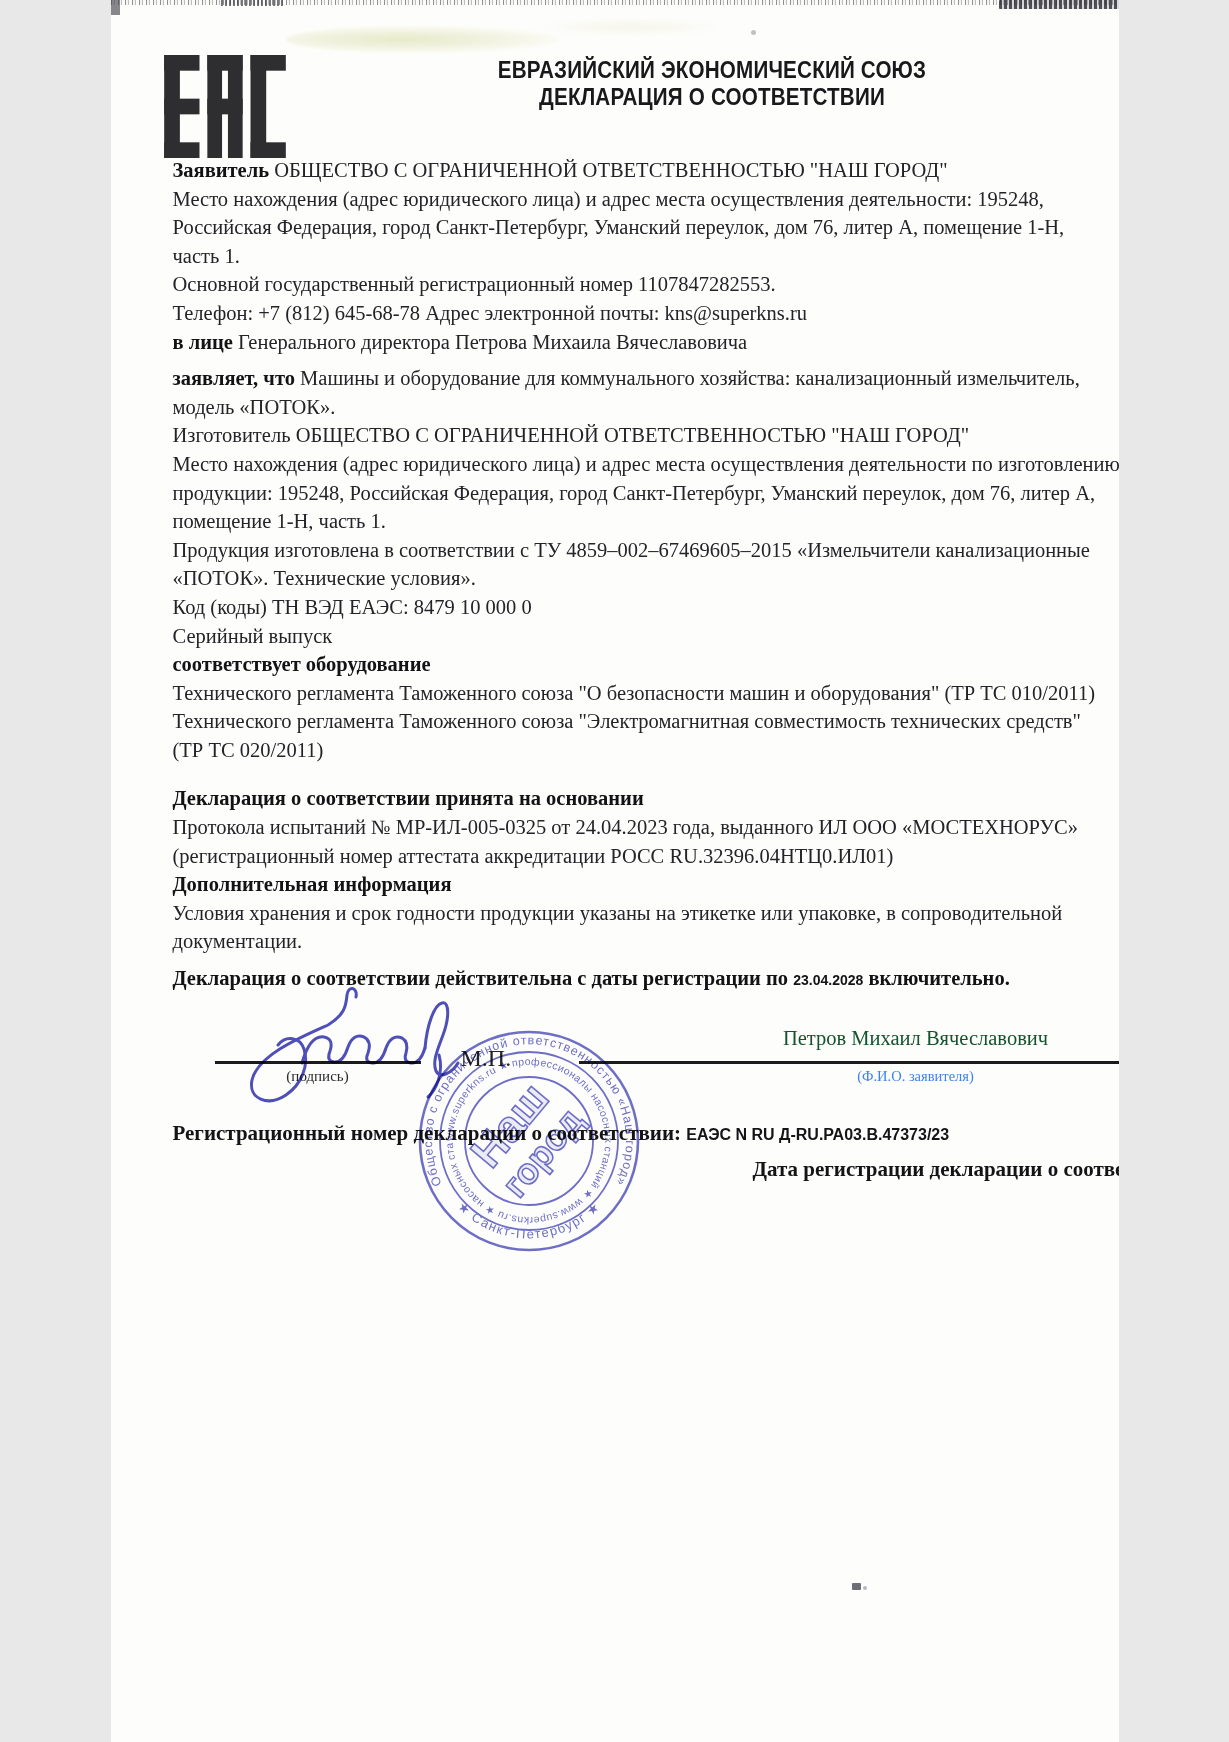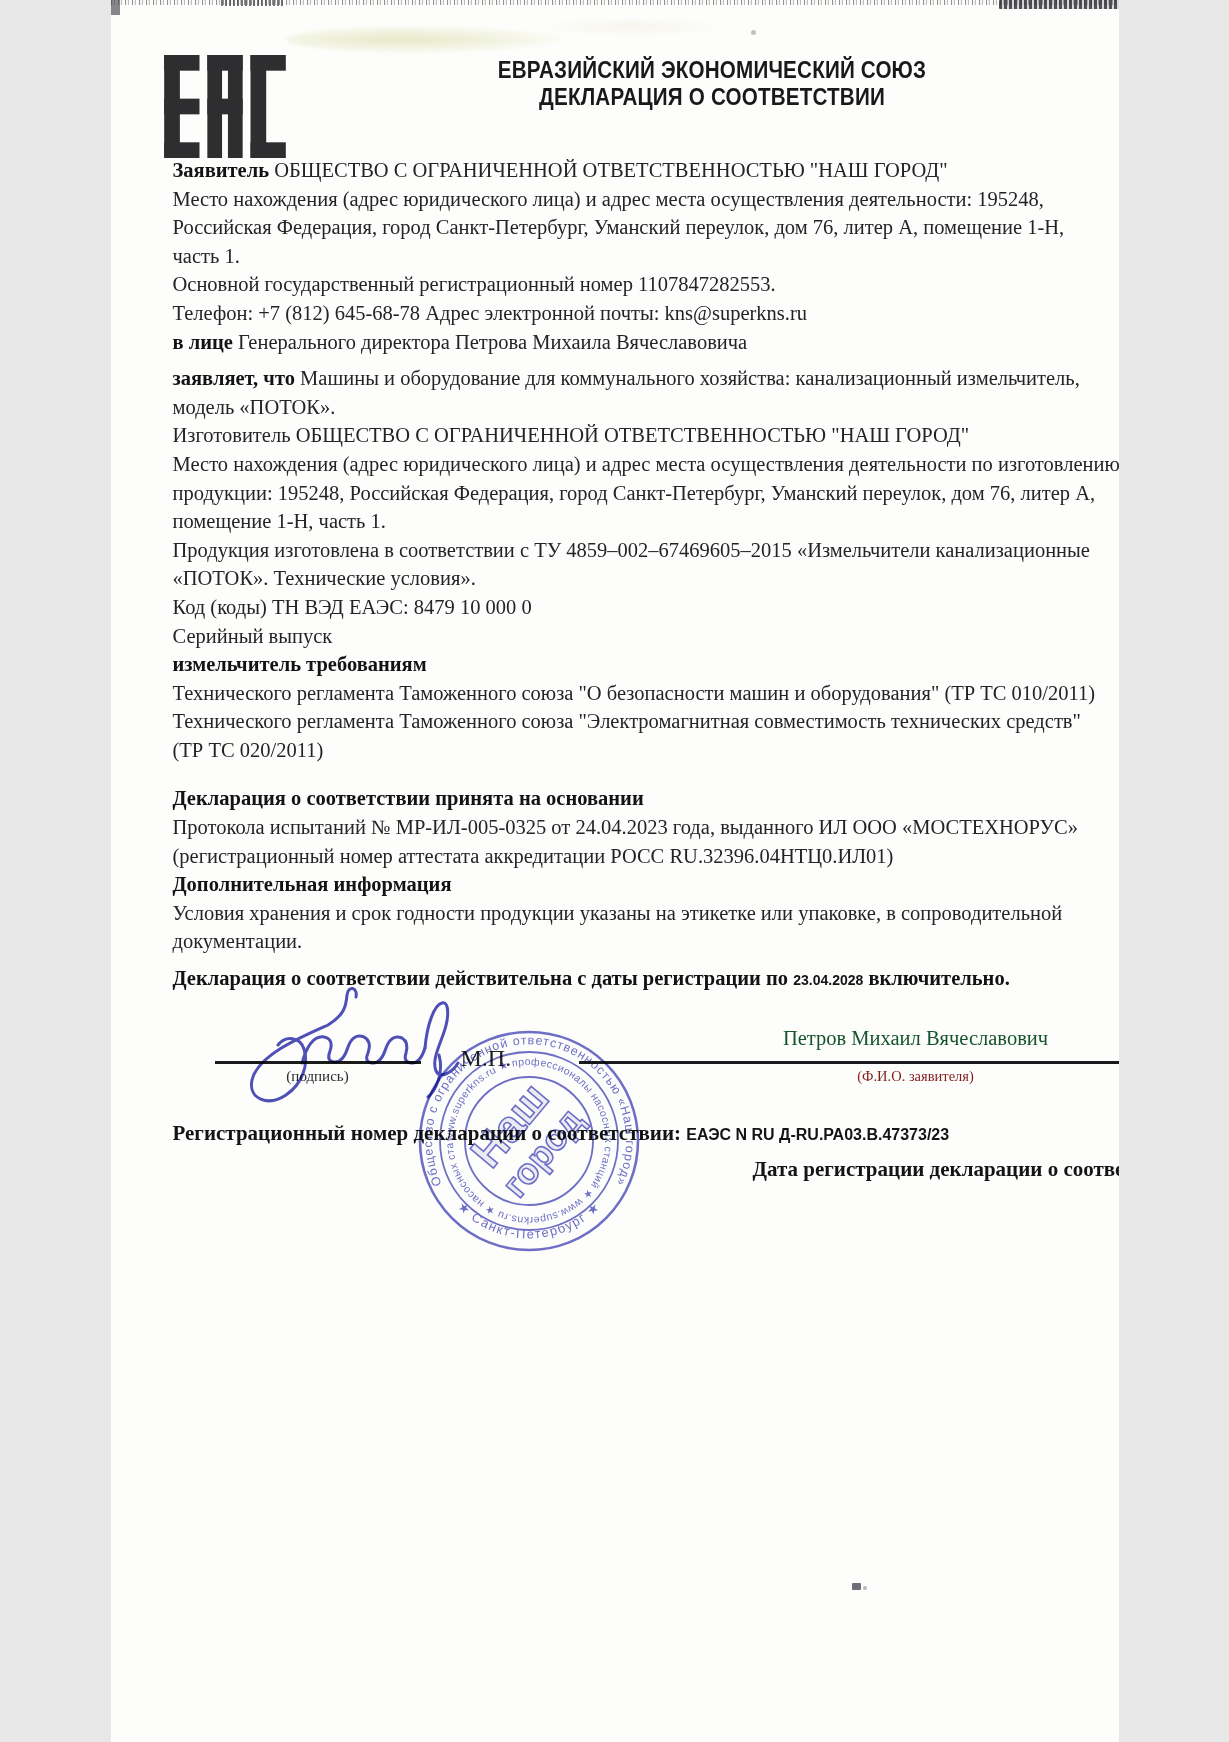--- a/index.html
+++ b/index.html
@@ -35,21 +35,21 @@
   #body-text{left:62px;top:156px;width:1110px;font-size:20.5px;line-height:28.6px;color:#232328;}
   #body-text .tl{white-space:nowrap;}
   #body-text .b{font-weight:bold;color:#131316;}
   #body-text .sans{font-family:"Liberation Sans", sans-serif;font-size:14px;}
   
   .sig-line{background:#1b1b1e;height:3px;}
   #sig-line-left{left:104px;top:1061px;width:206px;}
   #sig-line-right{left:468px;top:1061px;width:680px;}
   #sign-label{left:104px;top:1068px;width:206px;text-align:center;font-size:15px;color:#2a2a2e;}
   #fio-name{left:560px;top:1027px;width:490px;text-align:center;font-size:20.5px;color:#14532d;}
-  #fio-label{left:560px;top:1068px;width:490px;text-align:center;font-size:14.5px;color:#7f1d1d;}
+  #fio-label{left:560px;top:1068px;width:490px;text-align:center;font-size:14.5px;color:#3b82f6;}
   #mp-label{left:350px;top:1045px;font-size:24px;color:#232328;}
   #signature-svg{left:95px;top:985px;width:255px;height:135px;mix-blend-mode:multiply;}
   #stamp-svg{left:296px;top:1019px;width:244px;height:244px;mix-blend-mode:multiply;opacity:.85;}
   
   .reg-line{left:62px;width:1110px;font-weight:bold;font-size:21px;color:#141417;white-space:nowrap;}
   #reg-number{top:1121px;}
   #reg-date{top:1157px;text-align:right;}
   .reg-value{font-family:"Liberation Sans", sans-serif;font-size:16px;}
 </style>
 </head>
@@ -100,21 +100,21 @@
       <div class="tl" style="margin-top: 8px;"><span class="b">заявляет, что </span><span>Машины и оборудование для коммунального хозяйства: канализационный измельчитель,</span></div>
       <div class="tl"><span>модель «ПОТОК».</span></div>
       <div class="tl"><span>Изготовитель ОБЩЕСТВО С ОГРАНИЧЕННОЙ ОТВЕТСТВЕННОСТЬЮ "НАШ ГОРОД"</span></div>
       <div class="tl"><span>Место нахождения (адрес юридического лица) и адрес места осуществления деятельности по изготовлению</span></div>
       <div class="tl"><span>продукции: 195248, Российская Федерация, город Санкт-Петербург, Уманский переулок, дом 76, литер А,</span></div>
       <div class="tl"><span>помещение 1-Н, часть 1.</span></div>
       <div class="tl"><span>Продукция изготовлена в соответствии с ТУ 4859–002–67469605–2015 «Измельчители канализационные</span></div>
       <div class="tl"><span>«ПОТОК». Технические условия».</span></div>
       <div class="tl"><span>Код (коды) ТН ВЭД ЕАЭС: 8479 10 000 0</span></div>
       <div class="tl"><span>Серийный выпуск</span></div>
-      <div class="tl"><span class="b">измельчитель требованиям</span></div>
+      <div class="tl"><span class="b">соответствует оборудование</span></div>
       <div class="tl"><span>Технического регламента Таможенного союза "О безопасности машин и оборудования" (ТР ТС 010/2011)</span></div>
       <div class="tl"><span>Технического регламента Таможенного союза "Электромагнитная совместимость технических средств"</span></div>
       <div class="tl"><span>(ТР ТС 020/2011)</span></div>
       <div class="tl" style="margin-top: 20px;"><span class="b">Декларация о соответствии принята на основании</span></div>
       <div class="tl"><span>Протокола испытаний № МР-ИЛ-005-0325 от 24.04.2023 года, выданного ИЛ ООО «МОСТЕХНОРУС»</span></div>
       <div class="tl"><span>(регистрационный номер аттестата аккредитации РОСС RU.32396.04НТЦ0.ИЛ01)</span></div>
       <div class="tl"><span class="b">Дополнительная информация</span></div>
       <div class="tl"><span>Условия хранения и срок годности продукции указаны на этикетке или упаковке, в сопроводительной</span></div>
       <div class="tl"><span>документации.</span></div>
       <div class="tl" style="margin-top: 8px;"><span class="b">Декларация о соответствии действительна с даты регистрации по </span><span class="b sans">23.04.2028</span><span class="b"> включительно.</span></div>

